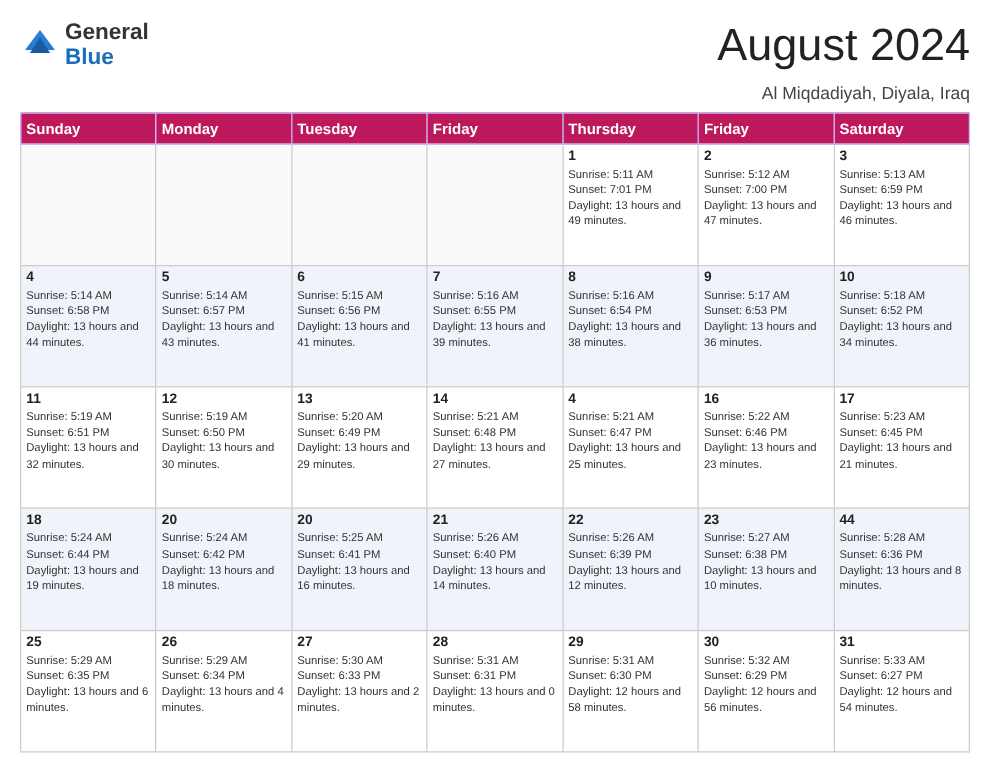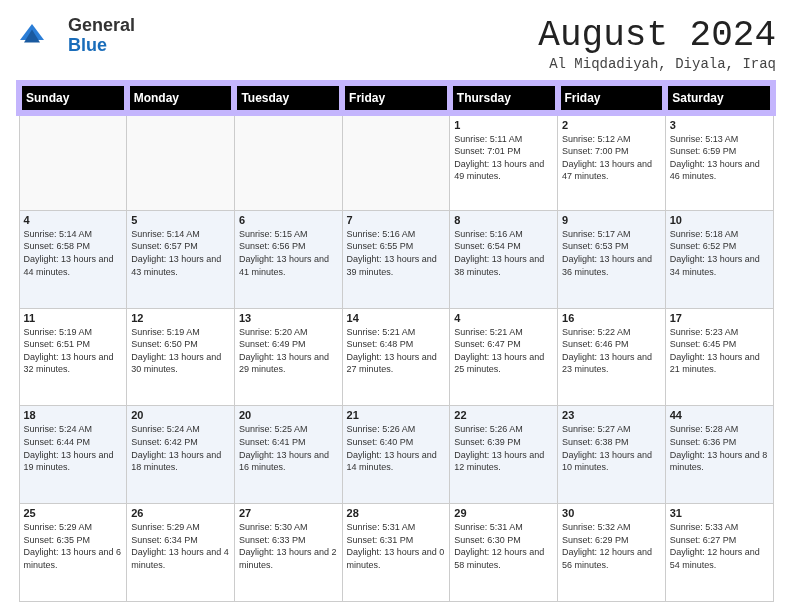--- a/index.html
+++ b/index.html
@@ -19,63 +19,62 @@
     }
     .header {
       display: flex;
       justify-content: space-between;
       align-items: flex-start;
       margin-bottom: 8px;
     }
     .logo {
       display: flex;
       align-items: center;
-      gap: 20px;
+      gap: 4px;
       justify-content: flex-end;
     }
     .logo-text {
       font-size: 18px;
       font-weight: bold;
       line-height: 1.1;
     }
     .logo-general { color: #333; }
     .logo-blue { color: #1a6dba; }
     .logo-icon {
       width: 32px;
       height: 32px;
     }
     .title-block {
       text-align: right;
-      font-family: Liberation Mono, monospace;
     }
     .main-title {
       font-size: 36px;
       font-weight: normal;
       color: #222;
       line-height: 1.1;
     }
     .subtitle {
       font-size: 14px;
       color: #444;
-      margin-top: 0;
+      margin-top: 10px;
     }
     .calendar {
       flex: 1;
       border-collapse: collapse;
       width: 100%;
       table-layout: fixed;
     }
     .calendar th {
-      background: #000000;
+      background: #be185d;
       color: #fff;
       font-size: 12px;
       font-weight: bold;
       padding: 5px 4px;
       text-align: left;
-      border: 6px solid #c4b5fd;
+      border: 1px solid #c4b5fd;
     }
     .calendar td {
       border: 1px solid #ccc;
       vertical-align: top;
       padding: 3px 4px;
       font-size: 9.5px;
       color: #333;
       width: 14.28%;
       height: 86px;
     }

